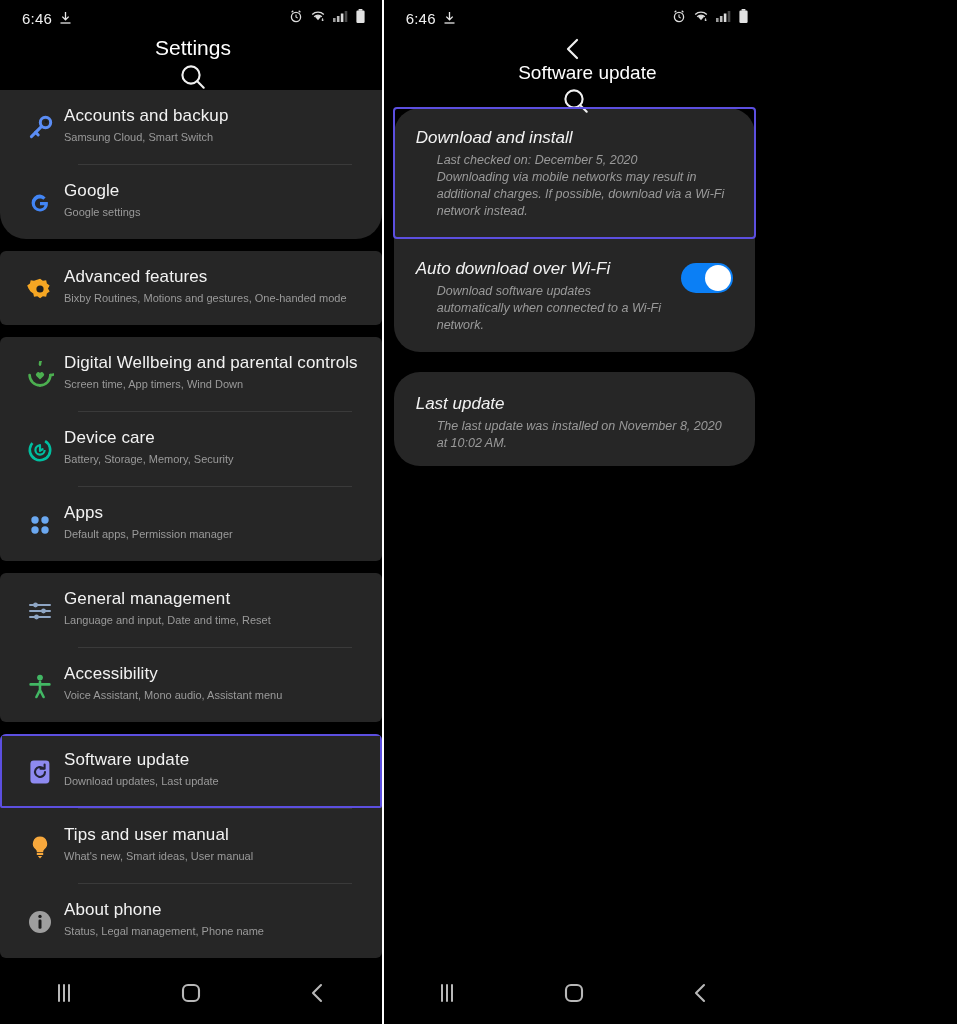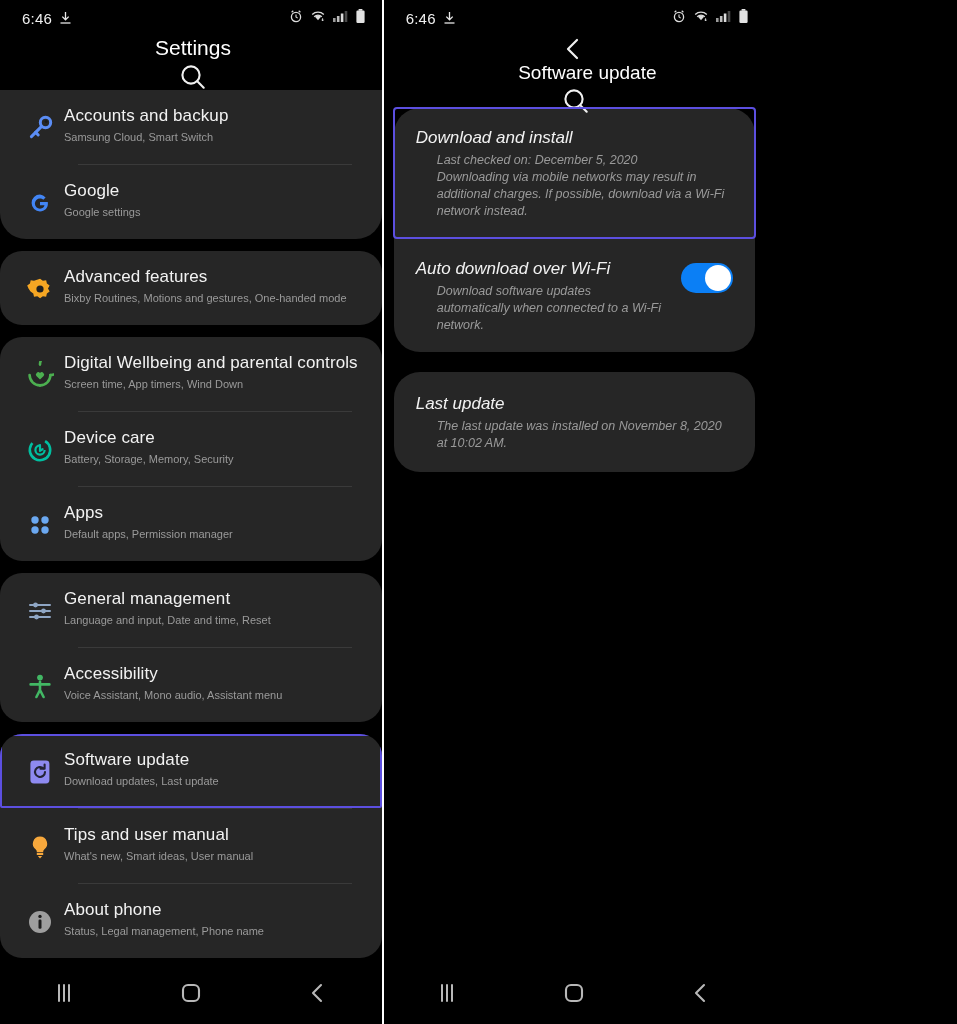--- a/index.html
+++ b/index.html
@@ -34,21 +34,21 @@
   .avatar {
     width:38px; height:38px; border-radius:50%;
     background:#1b8cf3; display:flex; align-items:center; justify-content:center;
     margin-left:16px;
   }
   .backbtn { width:30px; height:30px; display:flex; align-items:center; }
 
   
   .list { padding:0 0; }
   .card {
-    background:#262626; border-radius:22px; margin-bottom:12px;
+    background:#262626; border-radius:6px; margin-bottom:12px;
     padding:0 0 0 0; overflow:hidden; position:relative;
   }
   .card.first { border-radius:0 0 26px 26px; margin-top:0; }
   .row { display:flex; align-items:flex-start; padding:14px 18px 14px 16px; position:relative; }
   .row .ic {
     width:48px; min-width:48px; height:44px;
     display:flex; align-items:center; justify-content:center;
     margin-top:2px;
   }
   .row .txt { padding-top:1px; }
@@ -411,21 +411,21 @@
             <div class="rt1">Auto download over Wi-Fi</div>
             <div class="rt2" style="max-width:350px;">Download software updates automatically when connected to a Wi-Fi network.</div>
           </span>
           <span class="toggle">
             <span class="knob"></span>
           </span>
         </div>
       </div>
 
       <div class="rcard" style="margin-top:20px;">
-        <div class="rrow" style="padding-top:20px;padding-bottom:20px;">
+        <div class="rrow" style="padding-top:20px;padding-bottom:14px;">
           <span class="rtxt">
             <div class="rt1">Last update</div>
             <div class="rt2">The last update was installed on November 8, 2020 at 10:02 AM.</div>
           </span>
         </div>
       </div>
     </div>
 
     <div class="navbar">
       <span class="navbtn">

